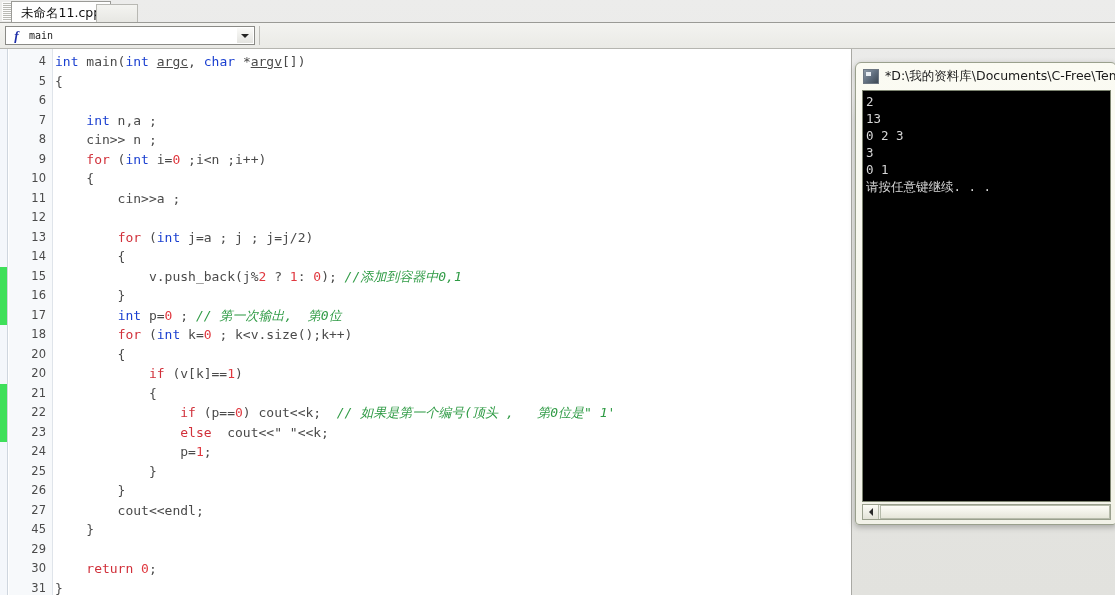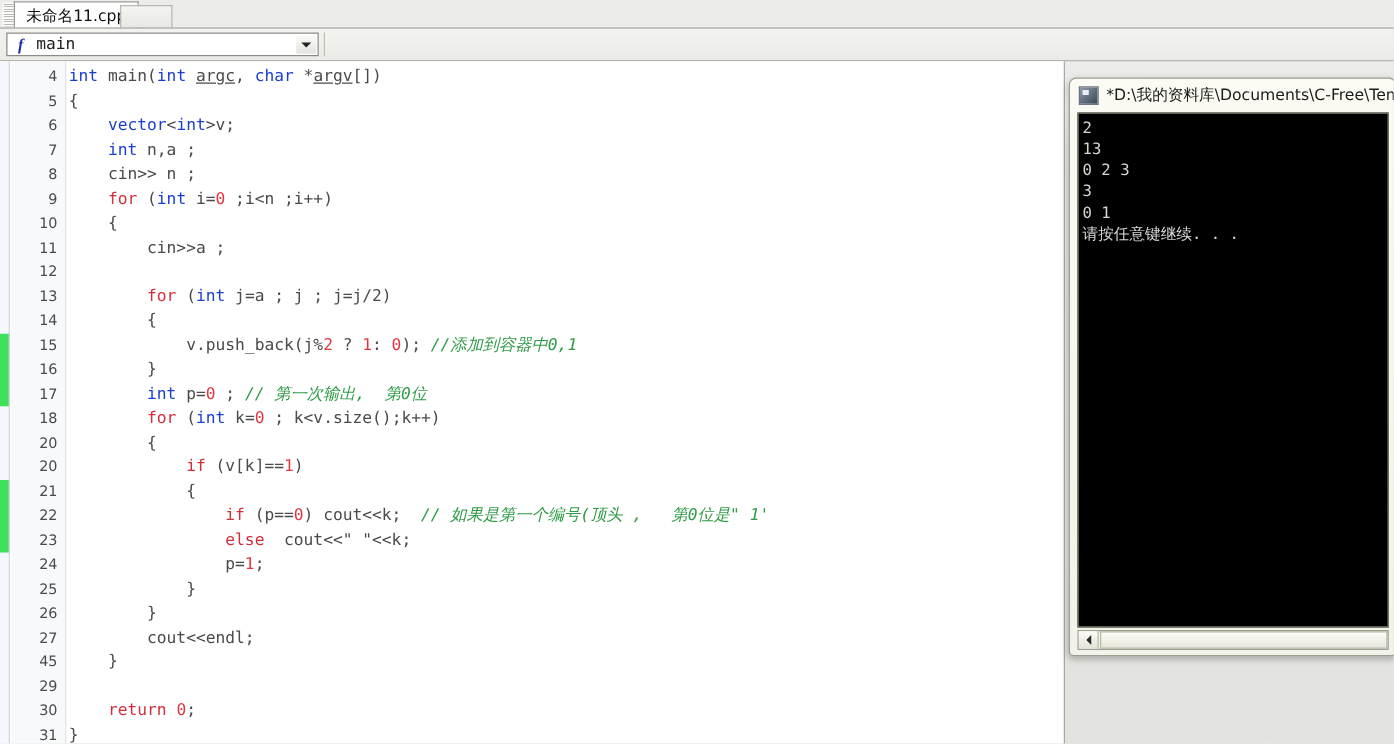--- a/index.html
+++ b/index.html
@@ -72,21 +72,21 @@
     width: 16px; height: 15px; margin-left: 2px;
     display: flex; align-items: center; justify-content: center;
     font-family: "Liberation Serif", serif;
     font-weight: bold; font-style: italic;
     font-size: 13px; color: #1e2ea8;
     letter-spacing: -1px;
   }
   .combo-text {
     margin-left: 5px;
     font-family: "DejaVu Sans Mono", monospace;
-    font-size: 13px; color: #202020;
+    font-size: 10px; color: #202020;
   }
   .combo-arrow {
     position: absolute; right: 1px; top: 1px; width: 16px; height: 15px;
     background: linear-gradient(180deg,#fafaf8,#e4e4e0);
     display: flex; align-items: center; justify-content: center;
   }
   .combo-arrow i {
     display: block; width: 0; height: 0;
     border-left: 4px solid transparent;
     border-right: 4px solid transparent;
@@ -348,23 +348,20 @@
         <div class="line" style="top: 529.5px;">
           <span class="lineno">31</span>
         </div>
       </div>
     <div class="code-area" id="code-area">
         <div class="line" style="top: 3px;">
           <span class="codetext"><span class="type">int</span> <span class="pl">main(</span><span class="type">int</span> <span class="und">argc</span><span class="pl">, </span><span class="type">char</span> <span class="pl">*</span><span class="und">argv</span><span class="pl">[])</span></span>
         </div>
         <div class="line" style="top: 22.5px;">
           <span class="codetext"><span class="pl">{</span></span>
-        </div>
-        <div class="line" style="top: 42px;">
-          <span class="codetext"><span class="pl">    </span><span class="type">vector</span><span class="pl">&lt;</span><span class="type">int</span><span class="pl">&gt;v;</span></span>
         </div>
         <div class="line" style="top: 61.5px;">
           <span class="codetext"><span class="pl">    </span><span class="type">int</span><span class="pl"> n,a ;</span></span>
         </div>
         <div class="line" style="top: 81px; text-align: right;">
           <span class="codetext"><span class="pl">    cin&gt;&gt; n ;</span></span>
         </div>
         <div class="line" style="top: 100.5px;">
           <span class="codetext"><span class="pl">    </span><span class="kw">for</span><span class="pl"> (</span><span class="type">int</span><span class="pl"> i=</span><span class="num">0</span><span class="pl"> ;i&lt;n ;i++)</span></span>
         </div>

